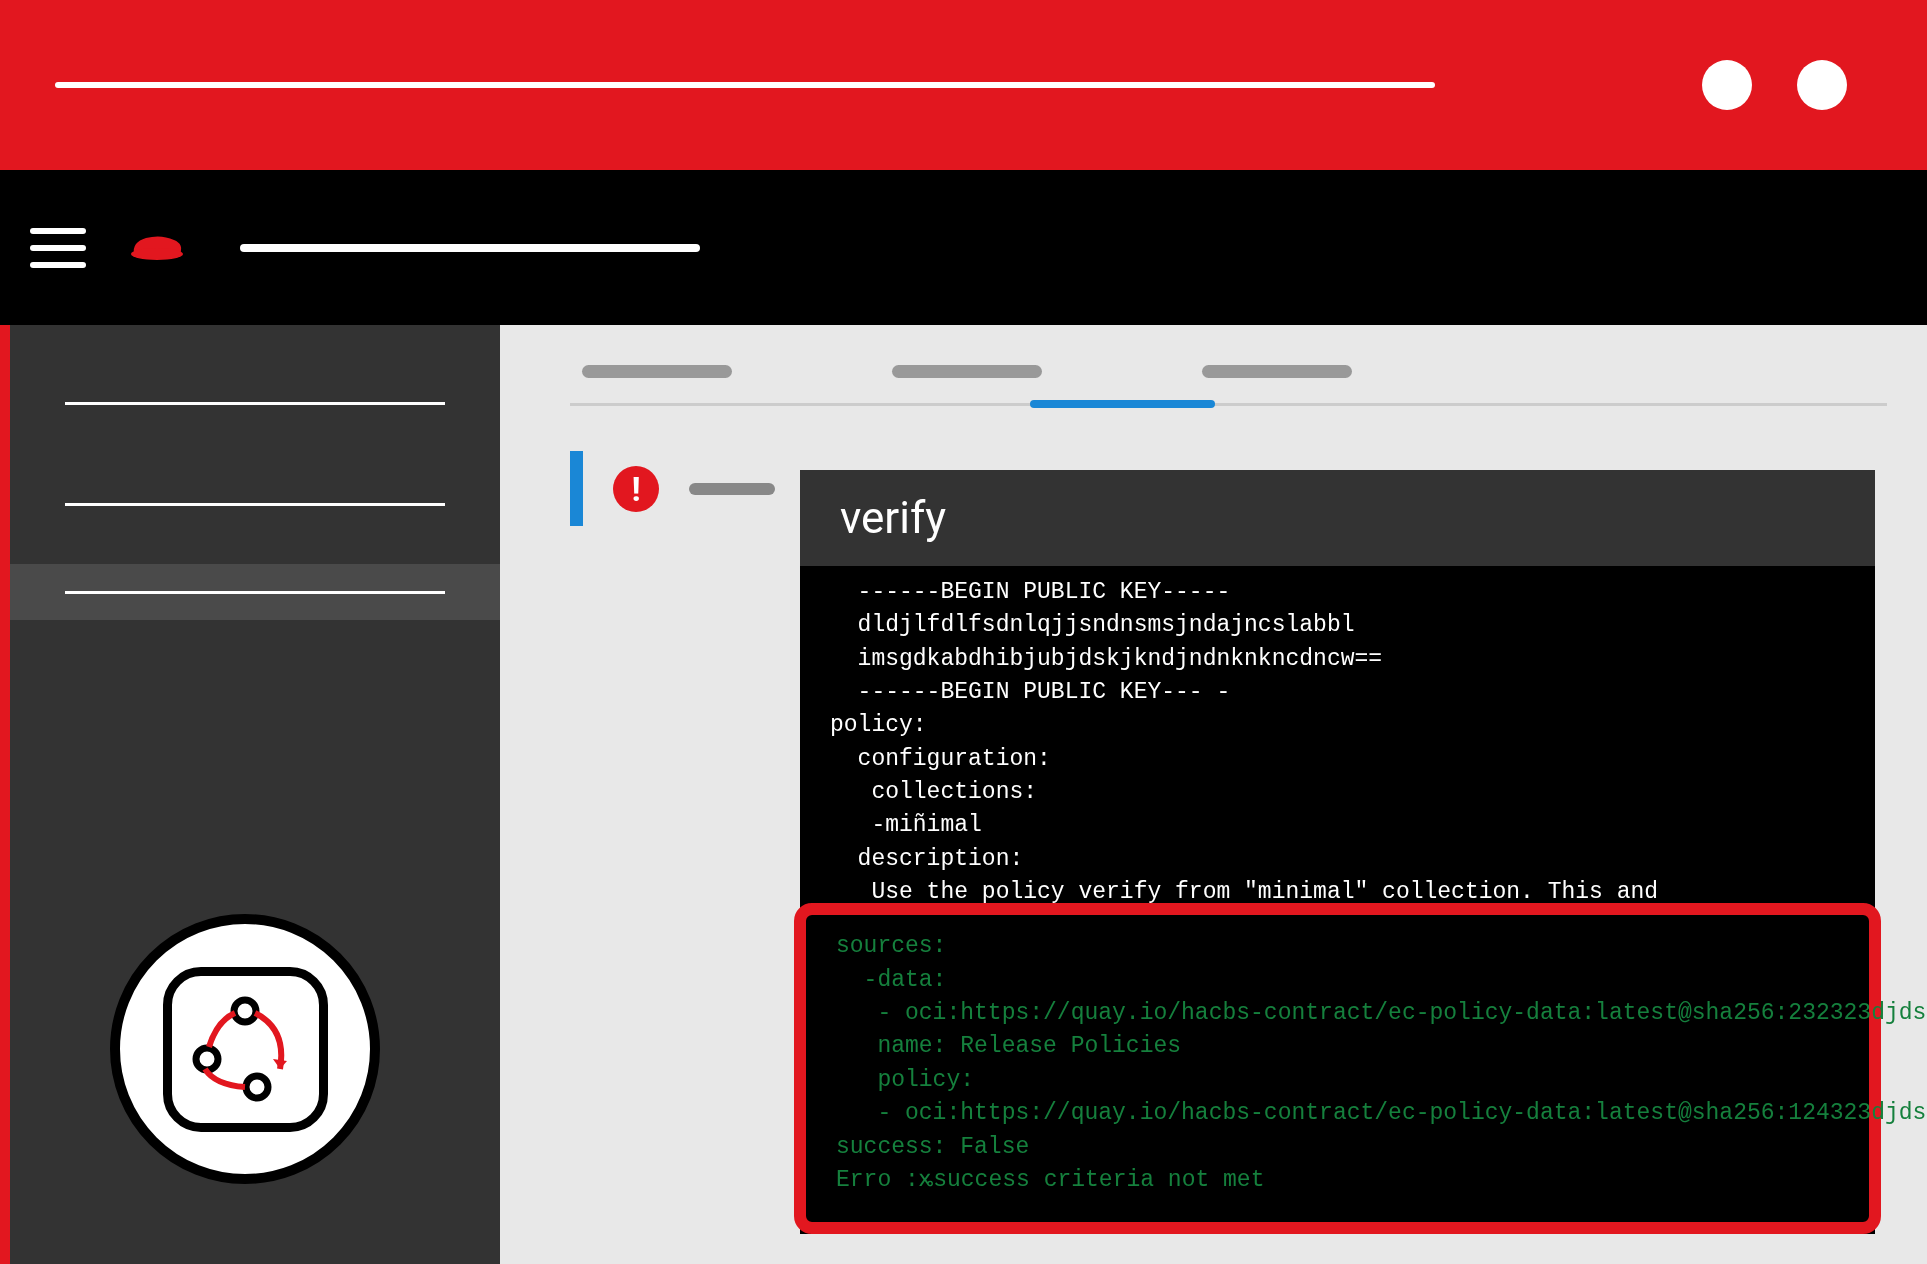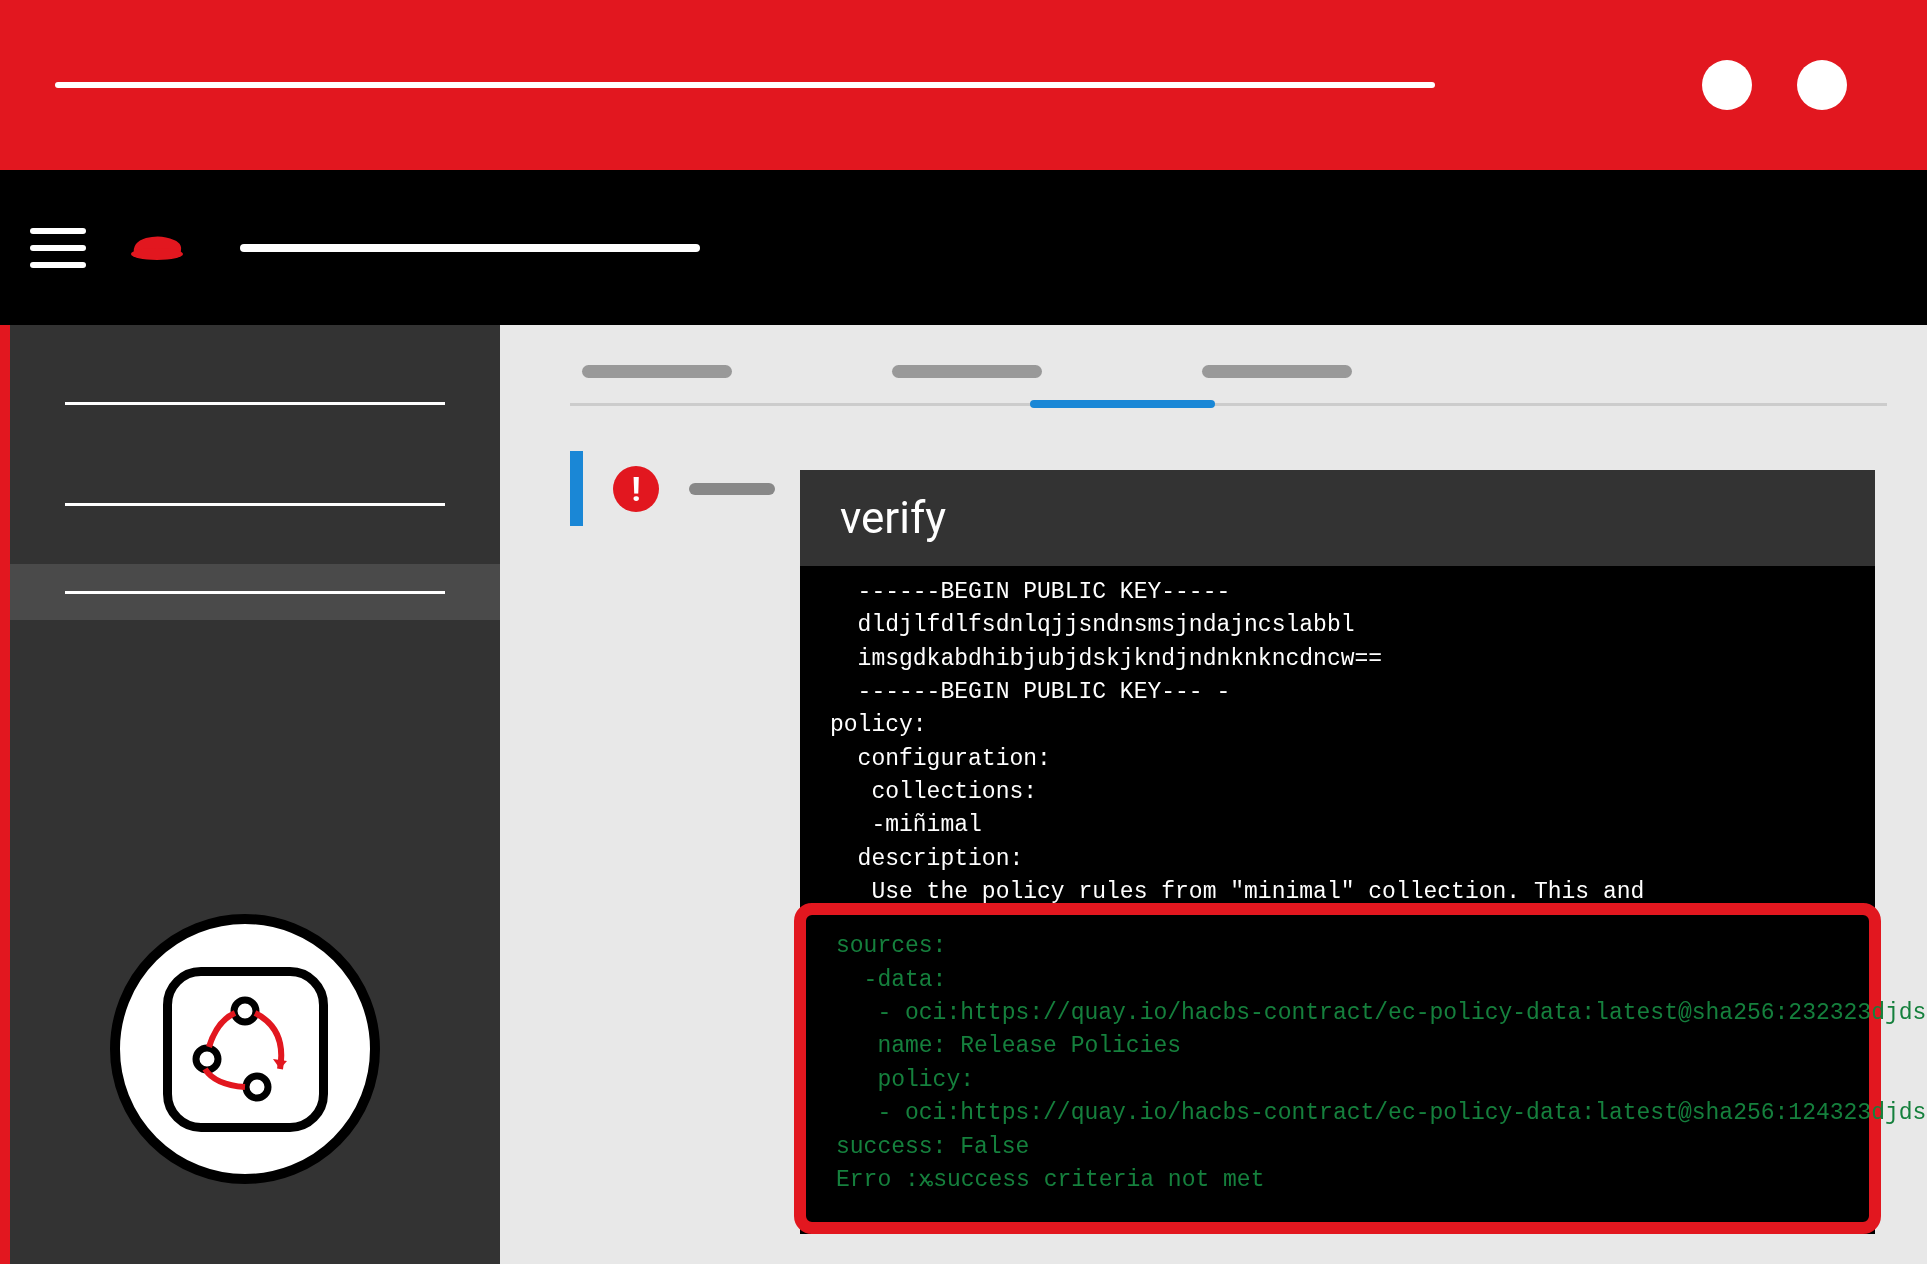--- a/index.html
+++ b/index.html
@@ -134,21 +134,21 @@
         <div class="terminal-header">verify</div>
         <div class="terminal-body">  ------BEGIN PUBLIC KEY-----
   dldjlfdlfsdnlqjjsndnsmsjndajncslabbl
   imsgdkabdhibjubjdskjkndjndnknkncdncw==
   ------BEGIN PUBLIC KEY--- -
 policy:
   configuration:
    collections:
    -miñimal
   description:
-   Use the policy rules from "minimal" collection. This and</div>
+   Use the policy verify from "minimal" collection. This and</div>
         <div class="error-box">sources:
   -data:
    - oci:https://quay.io/hacbs-contract/ec-policy-data:latest@sha256:232323djdslfdnk8
    name: Release Policies
    policy:
    - oci:https://quay.io/hacbs-contract/ec-policy-data:latest@sha256:124323djdslfdspq
 success: False
 Erro :ꭖsuccess criteria not met</div>
       </div>
     </div>

